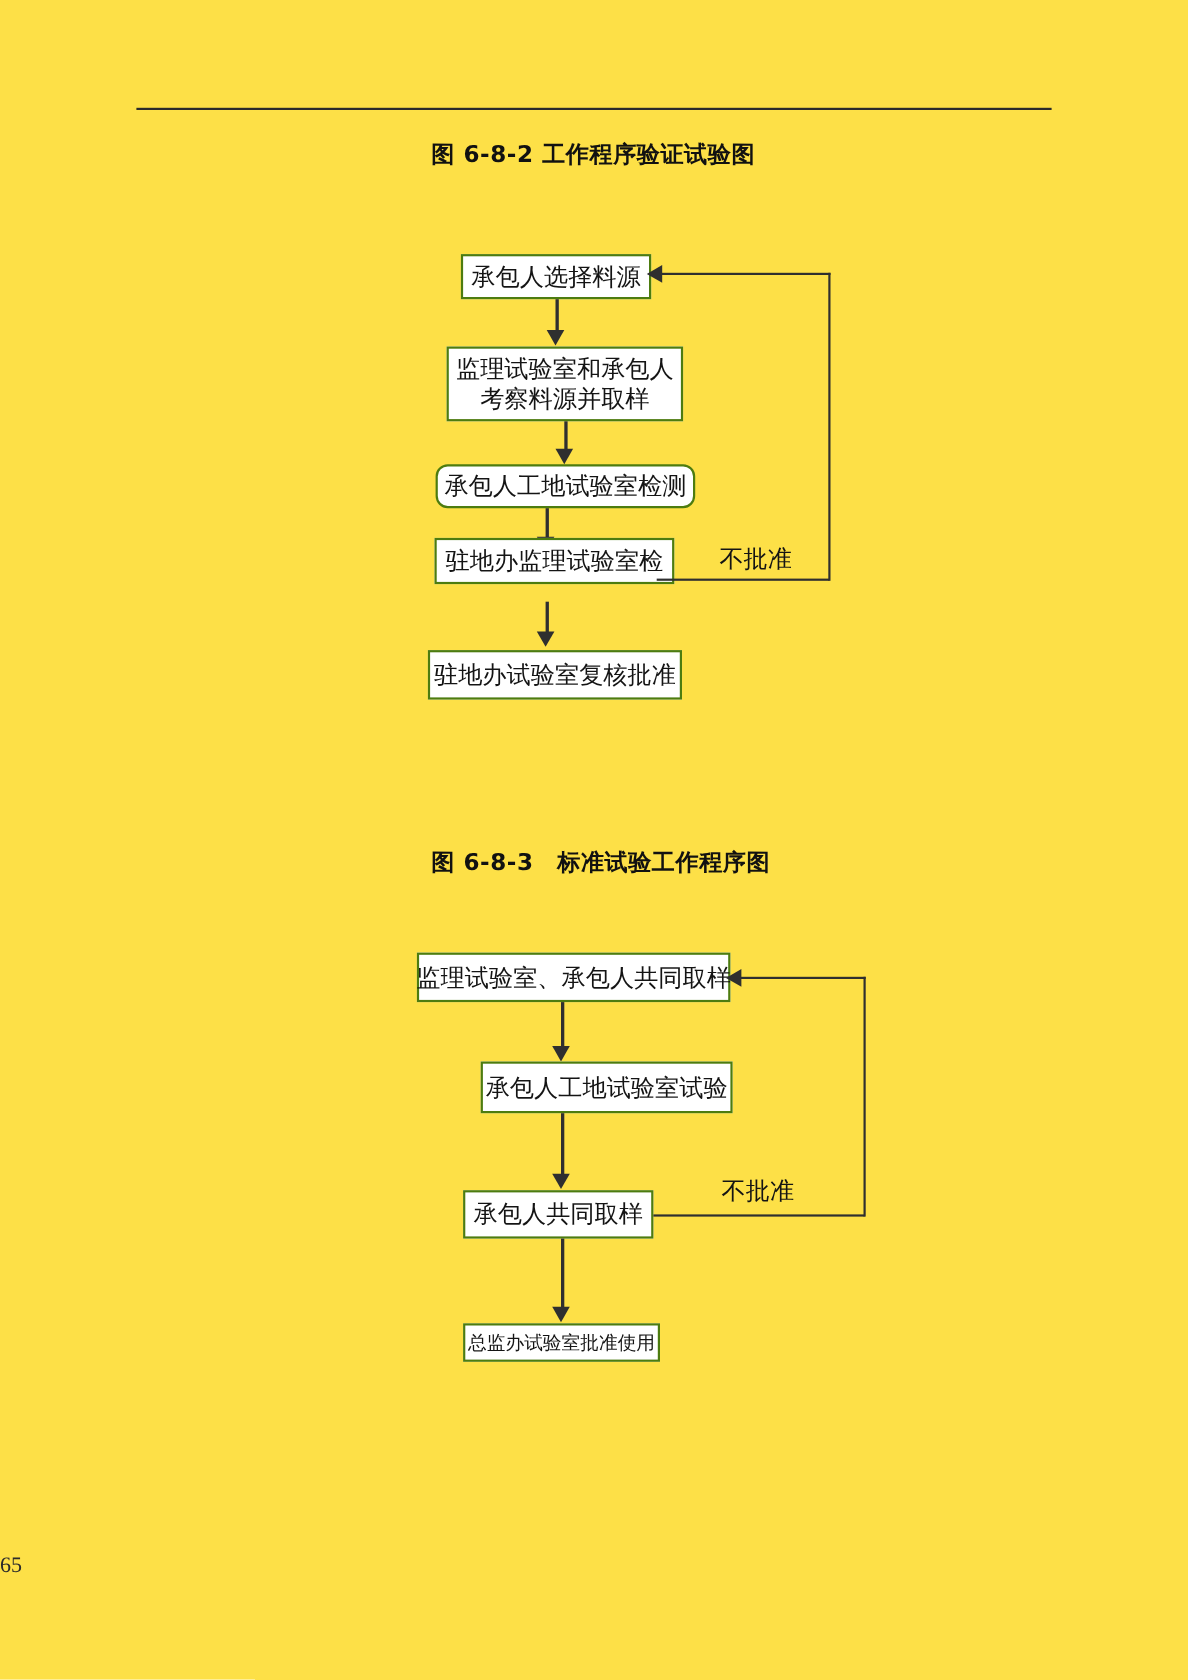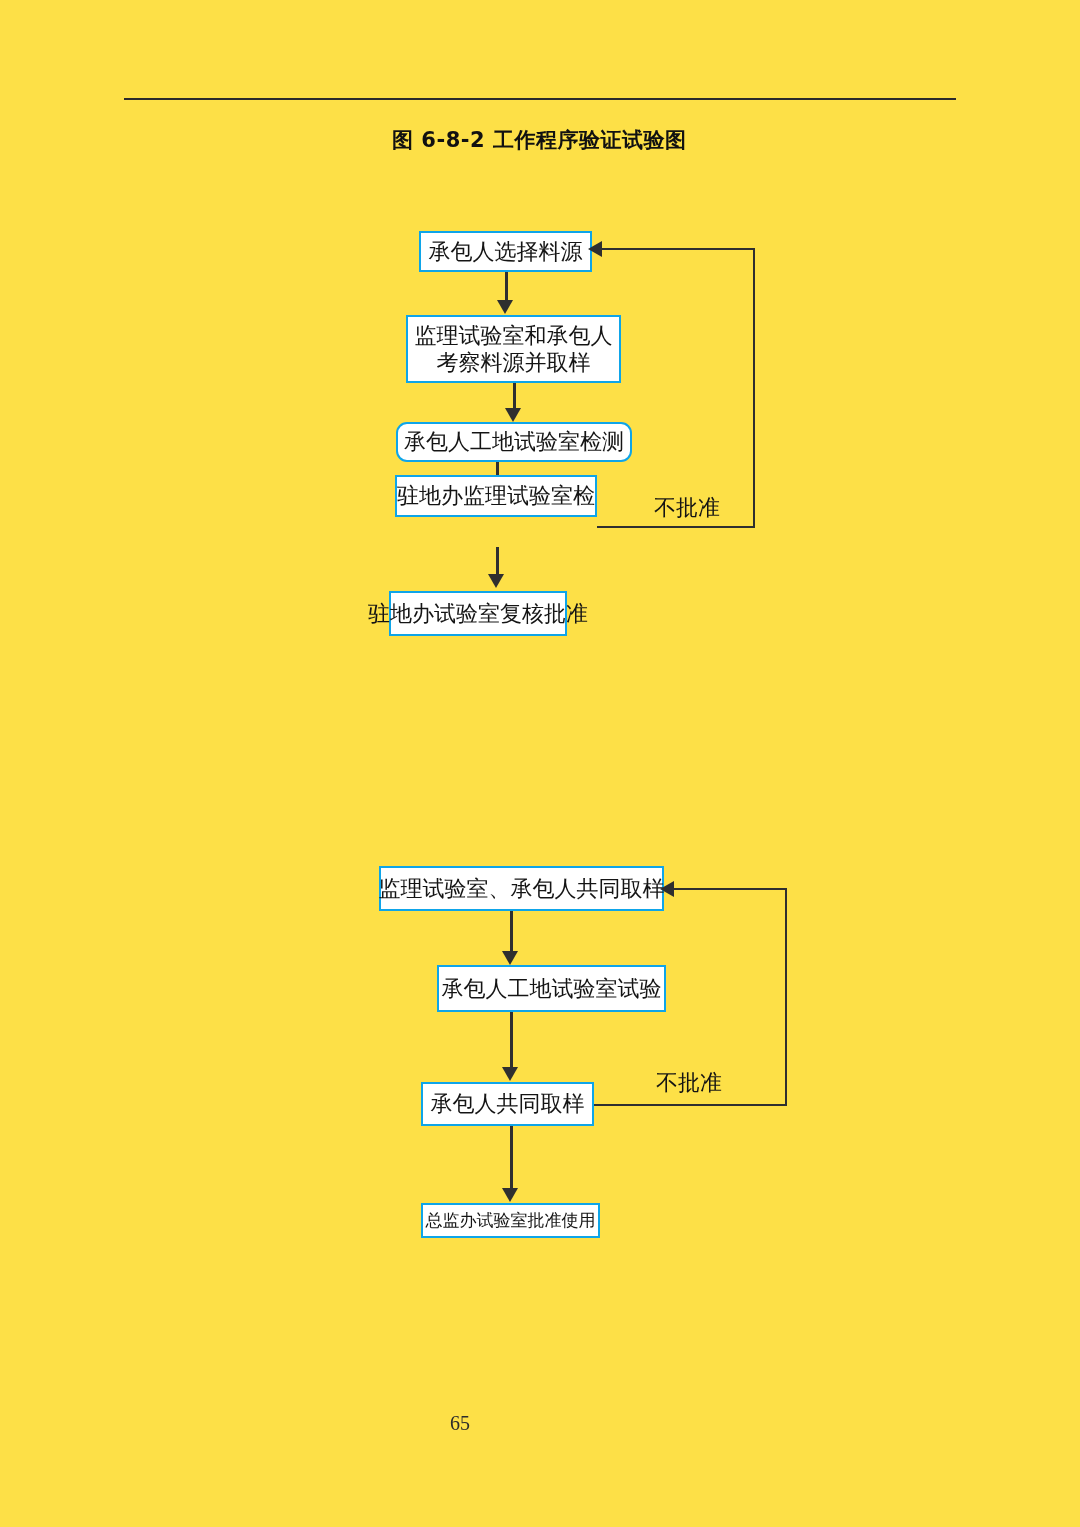--- a/index.html
+++ b/index.html
@@ -41,21 +41,21 @@
   }
   #caption-1 { left: 392px; top: 126px; }
   #caption-2 { left: 392px; top: 770px; }
 
   
   .flow { position: absolute; left: 0; top: 0; }
 
   .node {
     position: absolute;
     box-sizing: border-box;
-    border: 2px solid #0ea5e9;
+    border: 2px solid #4d7c0f;
     background: #ffffff;
     display: flex;
     flex-direction: column;
     align-items: center;
     justify-content: center;
     text-align: center;
     font-family: "Liberation Serif", "DejaVu Serif", serif;
     font-size: 22px;
     line-height: 1.25;
     color: #141414;
@@ -106,21 +106,20 @@
     color: #141414;
     white-space: pre;
   }
 
   
   .page-number {
     position: absolute;
     left: 0;
     top: 1412px;
     width: 920px;
-    text-align: center;
     font-family: "Liberation Serif", "DejaVu Serif", serif;
     font-size: 20px;
     color: #2b2b2b;
   }
 </style>
 </head>
 <body>
 
 <div class="page">
 
@@ -141,35 +140,36 @@
     </div>
 
     <div class="vline" style="left:513px; top:383px; height:26px;"></div>
     <div class="arrow-down" style="left:505px; top:408px;"></div>
 
     <div class="node" style="left:396px; top:422px; width:236px; height:40px;border-radius:11px;">承包人工地试验室检测</div>
 
     <div class="vline" style="left:496px; top:462px; height:27px;"></div>
     <div class="arrow-down" style="left:488px; top:488px;"></div>
 
-    <div class="node" style="left:395px; top:475px; width:202px; height:42px;text-align:center;">驻地办监理试验室检</div>
+    <div class="node" style="left:395px; top:489px; width:218px; height:42px;text-align:center;">驻地办监理试验室检</div>
 
     <div class="vline" style="left:496px; top:547px; height:28px;"></div>
     <div class="arrow-down" style="left:488px; top:574px;"></div>
 
-    <div class="node" style="left:389px; top:591px; width:178px; height:45px;">驻地办试验室复核批准</div>
+    <div class="node" style="left:389px; top:591px; width:231px; height:45px;">驻地办试验室复核批准</div>
 
     <div class="loop-h" style="left:597px; top:526px; width:157px;"></div>
     <div class="loop-v" style="left:753px; top:248px; height:280px;"></div>
     <div class="loop-h" style="left:600px; top:248px; width:155px;"></div>
     <div class="arrow-left" style="left:588px; top:241px;"></div>
 
     <div class="edge-label" style="left:654px; top:493px;">不批准</div>
   </div>
 
+  <div class="fig-caption" id="caption-2">图 6-8-3　标准试验工作程序图</div>
 
   <div class="flow">
 
     <div class="node" style="left:379px; top:866px; width:285px; height:45px;text-align:right;">监理试验室、承包人共同取样</div>
 
     <div class="vline" style="left:510px; top:911px; height:41px;"></div>
     <div class="arrow-down" style="left:502px; top:951px;"></div>
 
     <div class="node" style="left:402px; top:965px; width:229px; height:47px;margin-left:35px;">承包人工地试验室试验</div>
 

